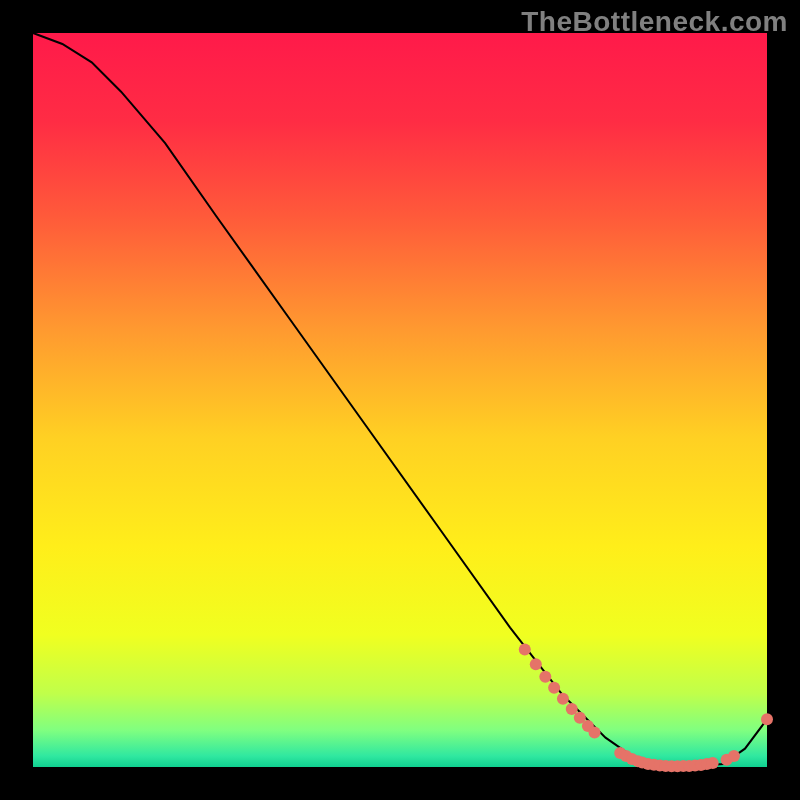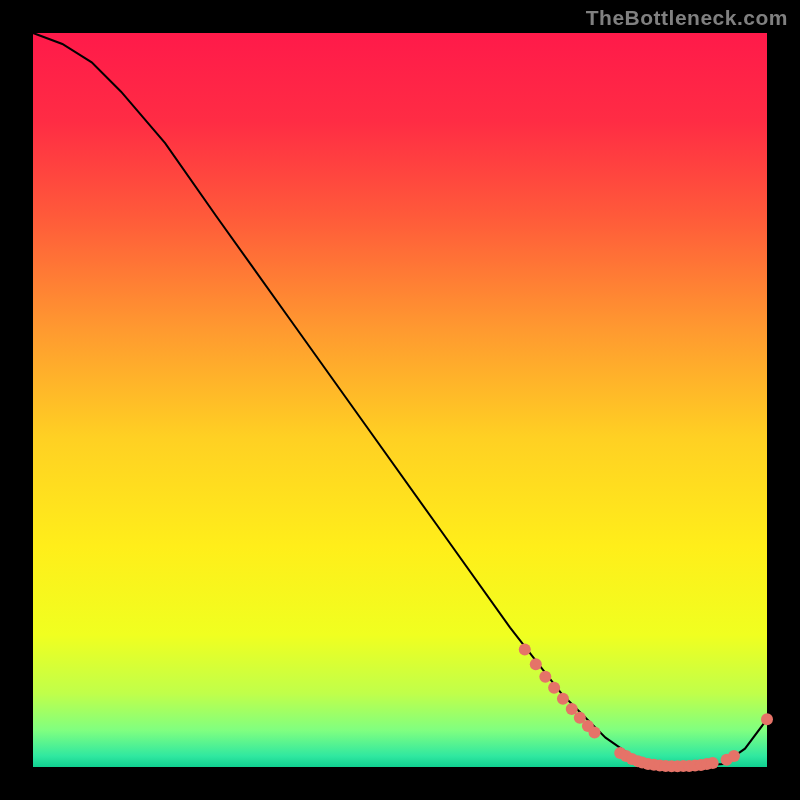--- a/index.html
+++ b/index.html
@@ -10,21 +10,21 @@
     height: 800px;
     overflow: hidden;
     position: relative;
   }
   .watermark {
     position: absolute;
     top: 6px;
     right: 12px;
     color: #808080;
     font-family: Arial, Helvetica, sans-serif;
-    font-size: 21px;
+    font-size: 28px;
     font-weight: bold;
     z-index: 10;
     letter-spacing: 0.5px;
   }
   .chart-container {
     position: absolute;
     top: 0;
     left: 0;
     width: 800px;
     height: 800px;

